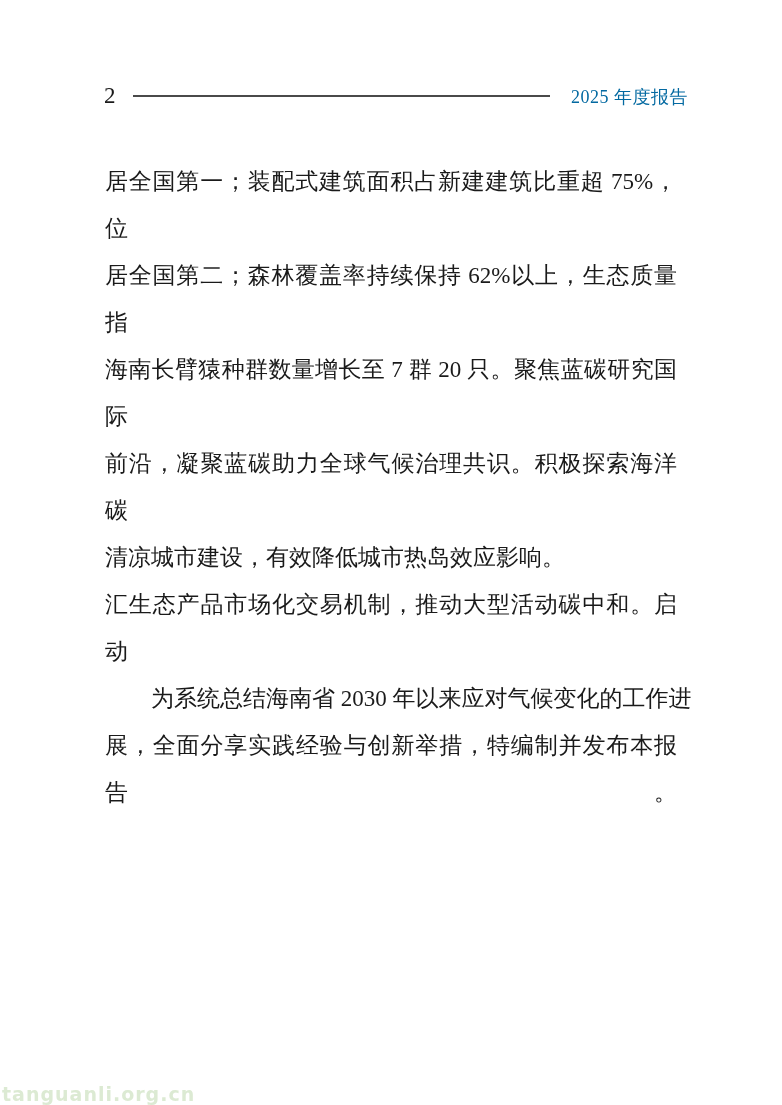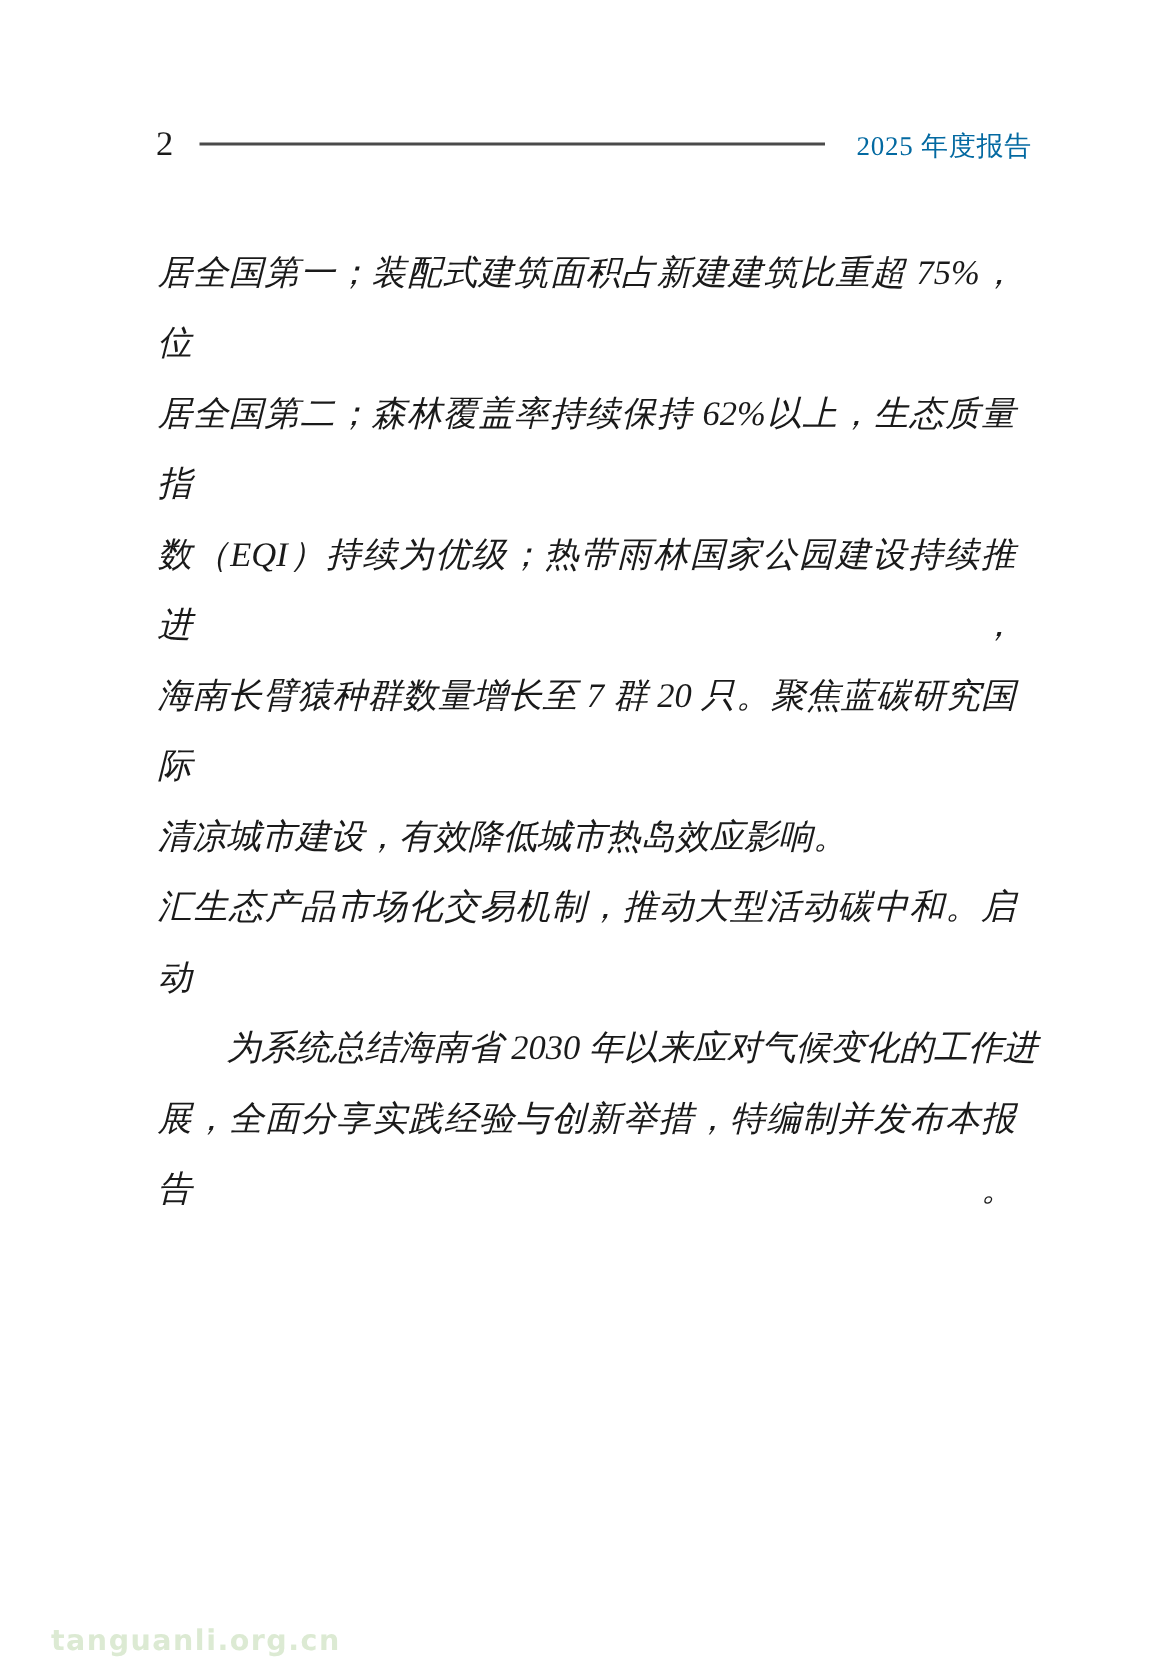--- a/index.html
+++ b/index.html
@@ -49,60 +49,58 @@
     left: 105px;
     top: 158px;
     width: 572px;
     font-size: 23px;
     line-height: 47px;
     color: #1a1a1a;
   }
   .body-line {
     white-space: nowrap;
     text-align: left;
-    font-style: italic;
   }
   .body-line.justify {
     white-space: normal;
     text-align: justify;
     text-align-last: justify;
   }
   .body-line.indent {
     text-indent: 2em;
   }
   
   .watermark {
     position: absolute;
     left: 2px;
     top: 1083px;
     font-family: "DejaVu Sans", sans-serif;
     font-weight: bold;
     font-size: 19px;
     letter-spacing: 1px;
     color: #dcead3;
     white-space: nowrap;
-    margin-left: 32px;
   }
 </style>
 </head>
 <body>
 
 <div class="page">
 
   <header>
     <span class="page-number">2</span>
     <span class="header-rule"></span>
     <span class="header-title">2025 年度报告</span>
   </header>
 
   <main class="body-text">
     <div class="body-line justify">居全国第一；装配式建筑面积占新建建筑比重超 75%，位</div>
     <div class="body-line justify">居全国第二；森林覆盖率持续保持 62%以上，生态质量指</div>
-    <div class="body-line justify">数（EQI）持续为优级；热带雨林国家公园建设持续推进，</div>
     <div class="body-line justify">海南长臂猿种群数量增长至 7 群 20 只。聚焦蓝碳研究国际</div>
+    <div class="body-line justify">前沿，凝聚蓝碳助力全球气候治理共识。积极探索海洋碳</div>
     <div class="body-line">清凉城市建设，有效降低城市热岛效应影响。</div>
     <div class="body-line justify">汇生态产品市场化交易机制，推动大型活动碳中和。启动</div>
     <div class="body-line indent">为系统总结海南省 2030 年以来应对气候变化的工作进</div>
     <div class="body-line justify">展，全面分享实践经验与创新举措，特编制并发布本报告。</div>
   </main>
 
   <div class="watermark">tanguanli.org.cn</div>
 
 </div>
 

